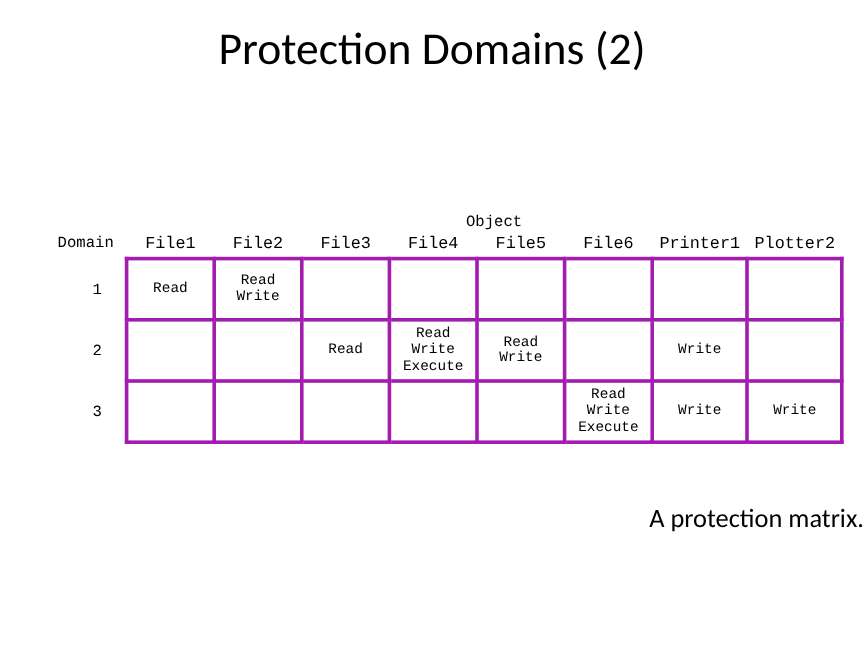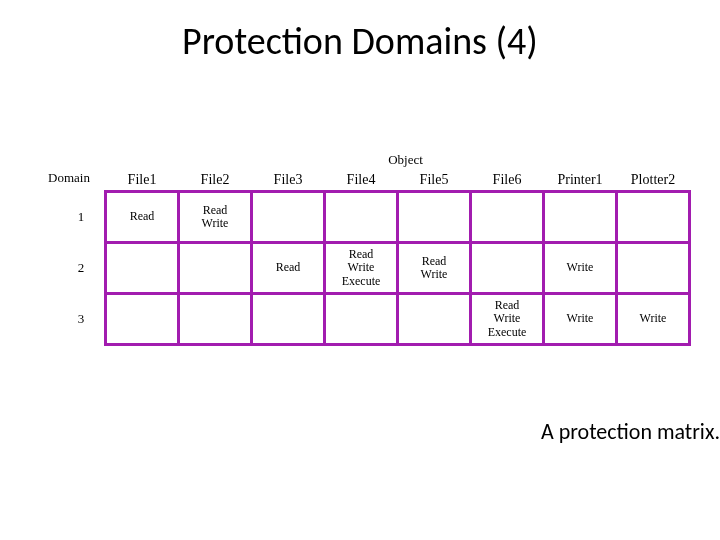--- a/index.html
+++ b/index.html
@@ -21,23 +21,23 @@
     top: 18px;
     left: 0;
     width: 100%;
     text-align: center;
     font-size: 38px;
     font-weight: 400;
     color: #000;
   }
   .matrix-wrap {
     position: absolute;
-    top: 152px;
+    top: 177px;
     left: 50px;
-    font-family: Liberation Serif, serif;
+    font-family: Liberation Mono, monospace;
     font-size: 13px;
     color: #000;
   }
   .object-label {
     text-align: center;
     margin-left: 70px;
     margin-bottom: 2px;
   }
   .domain-label {
     position: absolute;
@@ -90,21 +90,21 @@
     font-size: 11px;
     font-family: Calibri, Arial, sans-serif;
     color: #333;
   }
 </style>
 </head>
 <body>
 
 <div class="slide">
 
-  <div class="title">Protection Domains (4)</div>
+  <div class="title">Protection Domains (2)</div>
 
   <div class="matrix-wrap">
     <div class="object-label">Object</div>
     <div class="domain-label">Domain</div>
     <table class="matrix">
       <tbody>
           <tr>
         <th></th>
         <th>File1</th>
         <th>File2</th>

